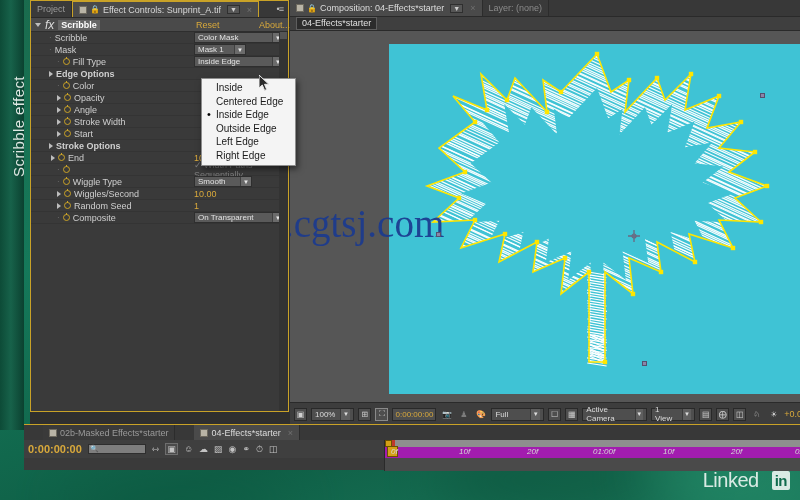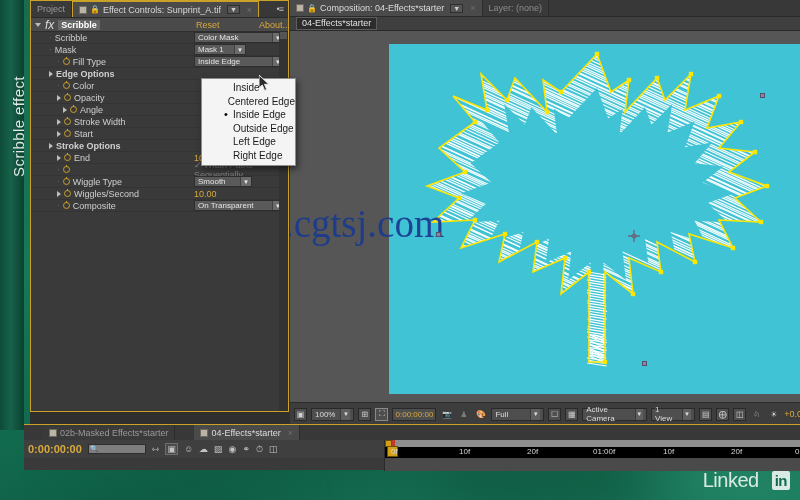--- a/index.html
+++ b/index.html
@@ -130,21 +130,21 @@
     position:absolute; left:170px; top:77px;
     width:95px;
     background:#f4f4f4;
     border:1px solid #8d8d8d;
     box-shadow: 2px 3px 6px rgba(0,0,0,.5);
     z-index:50;
     padding:2px 0 3px 0;
   }
   .ditem {
     height:13.5px; display:flex; align-items:center;
-    font-size:10px; color:#1b1b1b; padding-left:22px;
+    font-size:10px; color:#1b1b1b; padding-left:5px;
     white-space:nowrap;
   }
   .ditem .bullet { width:9px; display:inline-block; font-size:11px; line-height:1; color:#000; }
   .cursor-arrow{
     position:absolute; left:228px; top:74px; z-index:60;
     width:0;height:0;
   }
   .cursor-arrow svg{ display:block; }
 
   .scrollv {
@@ -229,21 +229,21 @@
   .tlicon { color:#c3c3c3; font-size:9px; }
   .tlicon.boxed { border:1px solid #6e6e6e; background:#4a4a4a; padding:0 1px; }
 
   .ruler {
     position:absolute; left:360px; right:0; top:15px; height:31px;
     background:#4a4a4a; border-left:1px solid #2a2a2a;
   }
   .rulertop { height:7px; background:#8e8e8e; position:relative; }
   .workbar { position:absolute; left:0; top:0; height:7px; width:10px; background:#c0392b; }
   .whandle { position:absolute; left:0; top:0; width:7px;height:7px;background:#d4a017;border:1px solid #6b5100;}
-  .rulerticks { position:relative; height:11px; background:#000000; }
+  .rulerticks { position:relative; height:11px; background:#a21caf;font-style:italic; }
   .tick { position:absolute; top:0; font-size:8px; color:#d6d6d6; }
   .cti { position:absolute; left:2px; top:-1px; width:11px; height:11px; background:#d4a017; border:1px solid #6b5100; }
 
   .linkedin {
     position:absolute; right:10px; bottom:8px;
     color:#e8f3ee; font-size:20px; letter-spacing:-.5px;
     display:flex; align-items:center; gap:13px;
     opacity:.93;
   }
   .inbox {
@@ -337,21 +337,21 @@
             </div>
           </div>
           <div class="prow">
             <div class="nm" style="left: 26px;">
               <span class="tri"></span>
               <span class="stop"></span>
               <span>Opacity</span>
             </div>
           </div>
           <div class="prow">
-            <div class="nm" style="left: 32px;">
+            <div class="nm" style="left: 26px;">
               <span class="tri"></span>
               <span class="stop"></span>
               <span>Angle</span>
             </div>
           </div>
           <div class="prow">
             <div class="nm" style="left: 26px;">
               <span class="tri"></span>
               <span class="stop"></span>
               <span>Stroke Width</span>
@@ -364,21 +364,21 @@
               <span>Start</span>
             </div>
           </div>
           <div class="prow">
             <div class="nm group" style="left: 18px;">
               <span class="tri"></span>
               <span>Stroke Options</span>
             </div>
           </div>
           <div class="prow">
-            <div class="nm" style="left: 26px;">
+            <div class="nm" style="left: 20px;">
               <span class="tri"></span>
               <span class="stop"></span>
               <span>End</span>
             </div>
             <span class="val">100.0%</span>
           </div>
           <div class="prow">
             <div class="nm" style="left: 26px;">
               <span class="dash">·</span>
               <span class="stop"></span>
@@ -397,20 +397,28 @@
               <span class="arrowbox">▼</span>
             </div>
           </div>
           <div class="prow">
             <div class="nm" style="left: 26px;">
               <span class="tri"></span>
               <span class="stop"></span>
               <span>Wiggles/Second</span>
             </div>
             <span class="val">10.00</span>
+          </div>
+          <div class="prow">
+            <div class="nm" style="left: 26px;">
+              <span class="tri"></span>
+              <span class="stop"></span>
+              <span>Random Seed</span>
+            </div>
+            <span class="val">1</span>
           </div>
           <div class="prow">
             <div class="nm" style="left: 26px;">
               <span class="dash">·</span>
               <span class="stop"></span>
               <span>Composite</span>
             </div>
             <div class="select" style="width: 90px;">
               <span>On Transparent</span>
               <span class="arrowbox">▼</span>

